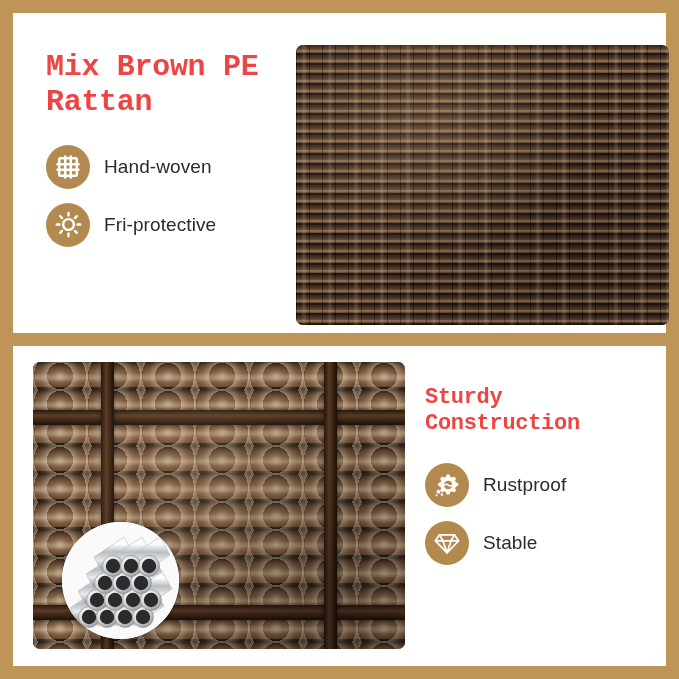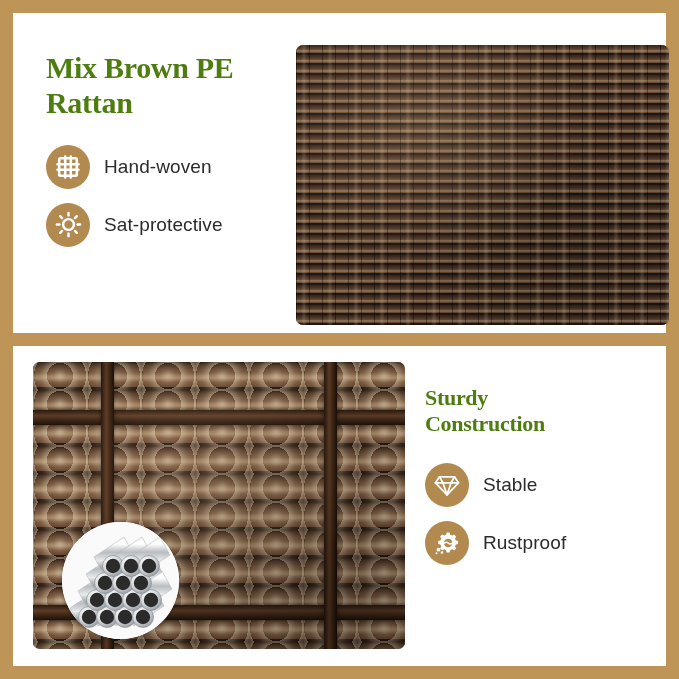--- a/index.html
+++ b/index.html
@@ -40,26 +40,26 @@
   }
   .panel-top    { left: 13px; top: 13px;  width: 653px; height: 320px; }
   .panel-bottom { left: 13px; top: 346px; width: 653px; height: 320px; }
 
   
   .text-col {
     position: absolute;
     box-sizing: border-box;
   }
   .headline {
-    font-family: Liberation Serif, serif;
+    font-family: Liberation Mono, monospace;
     font-weight: bold;
     font-size: 30px;
     line-height: 1.18;
     letter-spacing: -0.3px;
-    color: #4d7c0f;
+    color: #ef4444;
     margin: 0 0 0 0;
     white-space: pre-line;
   }
   .headline-right {
     font-size: 22px;
   }
 
   .feature-list {
     list-style: none;
     margin: 0;
@@ -297,21 +297,21 @@
                 <line x1="14" y1="23.4" x2="14" y2="26.1"></line>
                 <line x1="1.9" y1="14" x2="4.6" y2="14"></line>
                 <line x1="23.4" y1="14" x2="26.1" y2="14"></line>
                 <line x1="5.4" y1="5.4" x2="7.3" y2="7.3"></line>
                 <line x1="20.7" y1="20.7" x2="22.6" y2="22.6"></line>
                 <line x1="22.6" y1="5.4" x2="20.7" y2="7.3"></line>
                 <line x1="7.3" y1="20.7" x2="5.4" y2="22.6"></line>
               </g>
             </svg>
           </span>
-          <span class="feature-label">Sat-protective</span>
+          <span class="feature-label">Fri-protective</span>
         </li>
 
       </ul>
     </div>
   </div>
 
   <div class="panel panel-bottom">
   </div>
 
   <div class="photo photo-rattan-bottom">
@@ -435,45 +435,45 @@
   </div>
 
   <div class="text-col br-text">
     <h2 class="headline headline-right">Sturdy
 Construction</h2>
 
     <ul class="feature-list">
 
       <li class="feature-row">
         <span class="badge">
-          <svg width="28" height="26" viewBox="0 0 30 28" aria-hidden="true">
-            <g fill="none" stroke="#ffffff" stroke-width="1.9" stroke-linejoin="round" stroke-linecap="round">
-              <path d="M7.0 5.2 H23.0 L27.4 11.6 L15.0 24.6 L2.6 11.6 Z"></path>
-              <line x1="2.6" y1="11.6" x2="27.4" y2="11.6"></line>
-              <path d="M7.0 5.2 L10.6 11.6 L15.0 24.6 L19.4 11.6 L23.0 5.2"></path>
-            </g>
-          </svg>
-        </span>
-        <span class="feature-label">Stable</span>
-      </li>
-
-      <li class="feature-row">
-        <span class="badge">
           <svg width="27" height="27" viewBox="0 0 28 28" aria-hidden="true">
             <g fill="#ffffff">
               <path d="M16.2 3.6l0.5 2.3 2.1 0.9 2.0-1.2 2.2 2.2-1.2 2.0 0.9 2.1 2.3 0.5v3.1l-2.3 0.5-0.9 2.1 1.2 2.0-2.2 2.2-2.0-1.2-2.1 0.9-0.5 2.3h-3.1l-0.5-2.3-2.1-0.9-2.0 1.2-2.2-2.2 1.2-2.0-0.9-2.1-2.3-0.5v-3.1l2.3-0.5 0.9-2.1-1.2-2.0 2.2-2.2 2.0 1.2 2.1-0.9 0.5-2.3z"></path>
             </g>
             <circle cx="14.65" cy="14.5" r="4.4" fill="#b2894e"></circle>
             <path d="M10.6 14.6 q2.1-1.7 4.2 0 q2.1 1.7 4.2 0" fill="none" stroke="#ffffff" stroke-width="1.6" stroke-linecap="round"></path>
             <g fill="#ffffff">
               <circle cx="4.6" cy="21.4" r="2.0"></circle>
               <circle cx="8.2" cy="24.3" r="1.3"></circle>
               <circle cx="2.6" cy="25.2" r="1.0"></circle>
             </g>
           </svg>
         </span>
         <span class="feature-label">Rustproof</span>
       </li>
 
+      <li class="feature-row">
+        <span class="badge">
+          <svg width="28" height="26" viewBox="0 0 30 28" aria-hidden="true">
+            <g fill="none" stroke="#ffffff" stroke-width="1.9" stroke-linejoin="round" stroke-linecap="round">
+              <path d="M7.0 5.2 H23.0 L27.4 11.6 L15.0 24.6 L2.6 11.6 Z"></path>
+              <line x1="2.6" y1="11.6" x2="27.4" y2="11.6"></line>
+              <path d="M7.0 5.2 L10.6 11.6 L15.0 24.6 L19.4 11.6 L23.0 5.2"></path>
+            </g>
+          </svg>
+        </span>
+        <span class="feature-label">Stable</span>
+      </li>
+
     </ul>
   </div>
 
 </div>
 
 </body></html>

